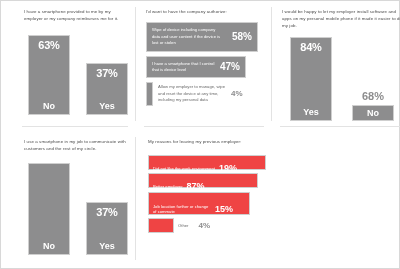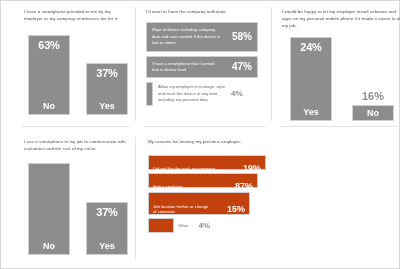--- a/index.html
+++ b/index.html
@@ -114,27 +114,26 @@
     flex-direction:column;
     gap:3.5px;
     padding-top:2px;
   }
   .hrow{
     display:flex;
     align-items:center;
     gap:4px;
   }
   .hbar{
-    background:#c2410c;
+    background:#ef4444;
     border:1px solid #cfcfcf;
     box-sizing:border-box;
     height:15px;
     display:flex;
     align-items:center;
-    justify-content:space-between;
     padding:12px 4px 0 4px;
     gap:4px;
   }
   .hbar .blab{
     color:#ffffff;
     font-size:4.2px;
     line-height:1.35;
     filter:blur(.3px);
     text-align:left;
   }
@@ -242,45 +241,45 @@
 
     <div class="panel col-sep row-sep">
       <p class="qtext">I'd want to have the company authorize:</p>
       <div class="blocklist">
 
         <div class="block" style="width:112px;height:30px">
           <span class="btxt" style="width:70px">Wipe of device including company data and user content if the device is lost or stolen</span>
           <span class="bnum">58%</span>
         </div>
 
-        <div class="block" style="width:112px;height:22px">
+        <div class="block" style="width:100px;height:22px">
           <span class="btxt" style="width:70px">I have a smartphone that I control that is device level</span>
           <span class="bnum">47%</span>
         </div>
 
         <div class="blockrow">
           <span class="swatch" style="width:7px;height:24px"></span>
           <span class="otxt" style="width:68px">Allow my employer to manage, wipe and reset the device at any time, including my personal data</span>
           <span class="onum">4%</span>
         </div>
 
       </div>
     </div>
 
     <div class="panel row-sep">
       <p class="qtext">I would be happy to let my employer install software and apps on my personal mobile phone if it made it easier to do my job.</p>
       <div class="vchart rightpanel">
         <div class="vcol">
           <div class="vbar" style="height:84px">
-            <span class="pct">24%</span>
+            <span class="pct">84%</span>
             <span class="lab">Yes</span>
           </div>
         </div>
         <div class="vcol">
-          <span class="pct-out">16%</span>
+          <span class="pct-out">68%</span>
           <div class="vbar" style="height:16px;padding:0;justify-content:center">
             <span class="lab">No</span>
           </div>
         </div>
       </div>
     </div>
 
     <div class="panel col-sep">
       <p class="qtext">I use a smartphone in my job to communicate with customers and the rest of my circle.</p>
       <div class="vchart" style="height:96px">

